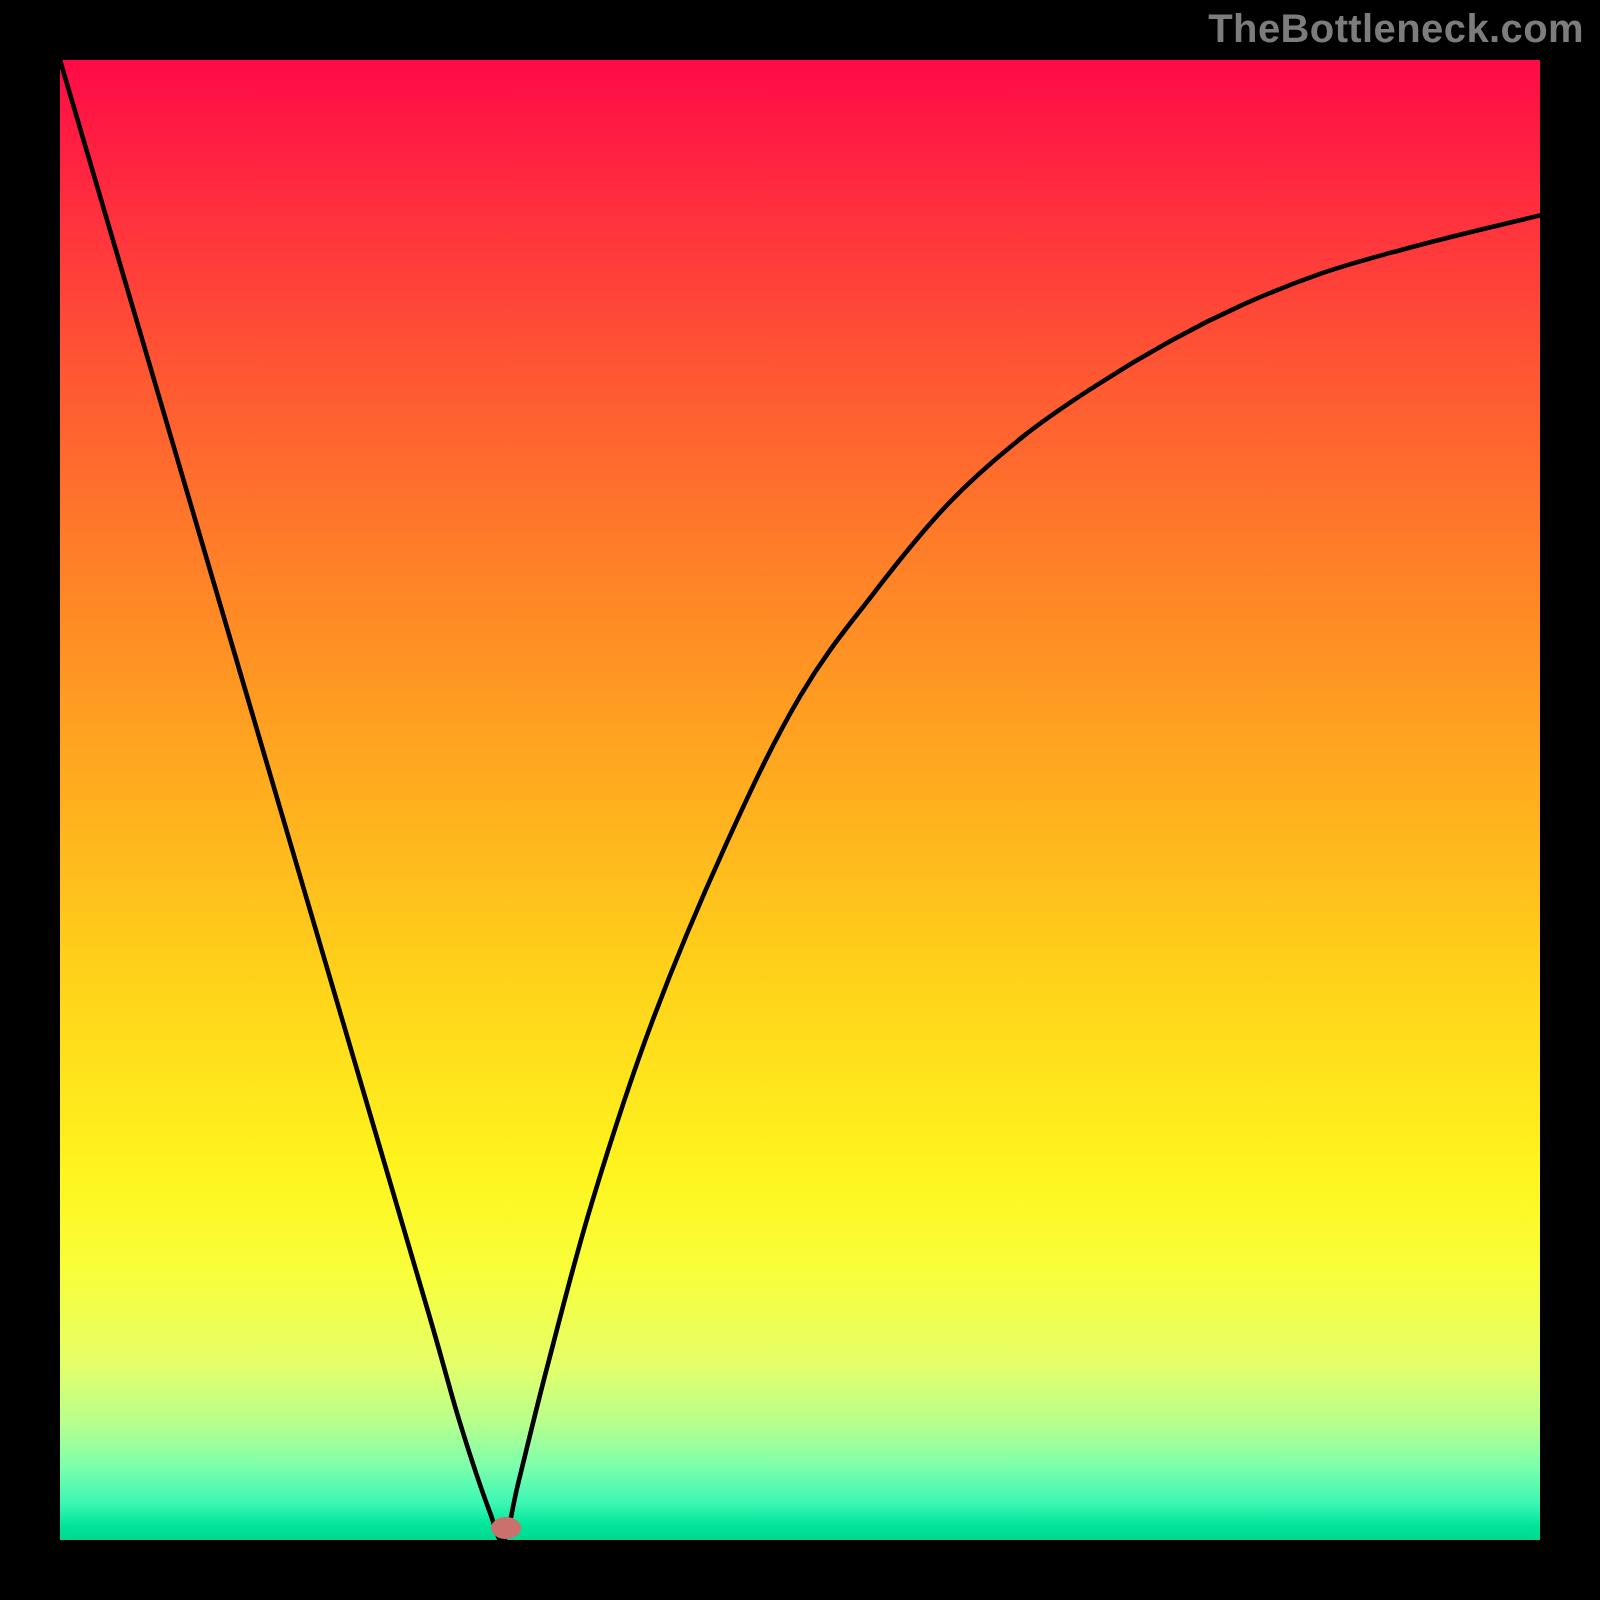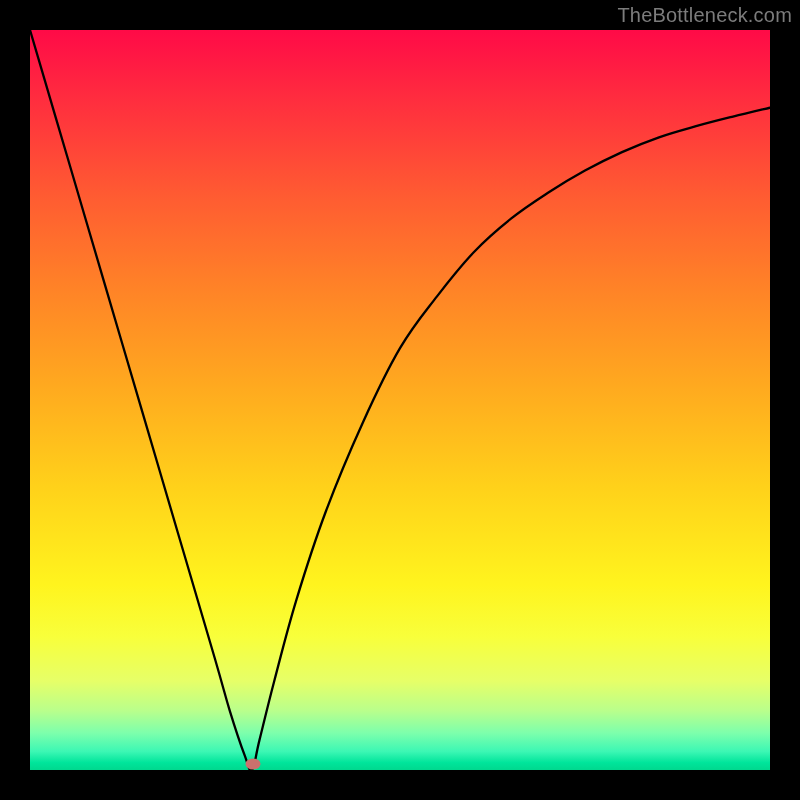--- a/index.html
+++ b/index.html
@@ -55,21 +55,21 @@
     background: #cb716d;
     border-radius: 50% / 50%;
     transform: translate(-50%, -50%);
   }
   .attribution {
     position: absolute;
     top: 4px;
     right: 8px;
     color: #7c7c7c;
     font-size: 20px;
-    font-weight: 400;
+    font-weight: 700;
     letter-spacing: 0.2px;
   }
 </style>
 </head>
 <body>
 
 <div class="canvas-wrap">
 
   <div class="plot-area">
     <svg class="curve-svg" viewBox="0 0 740 740" preserveAspectRatio="none">

